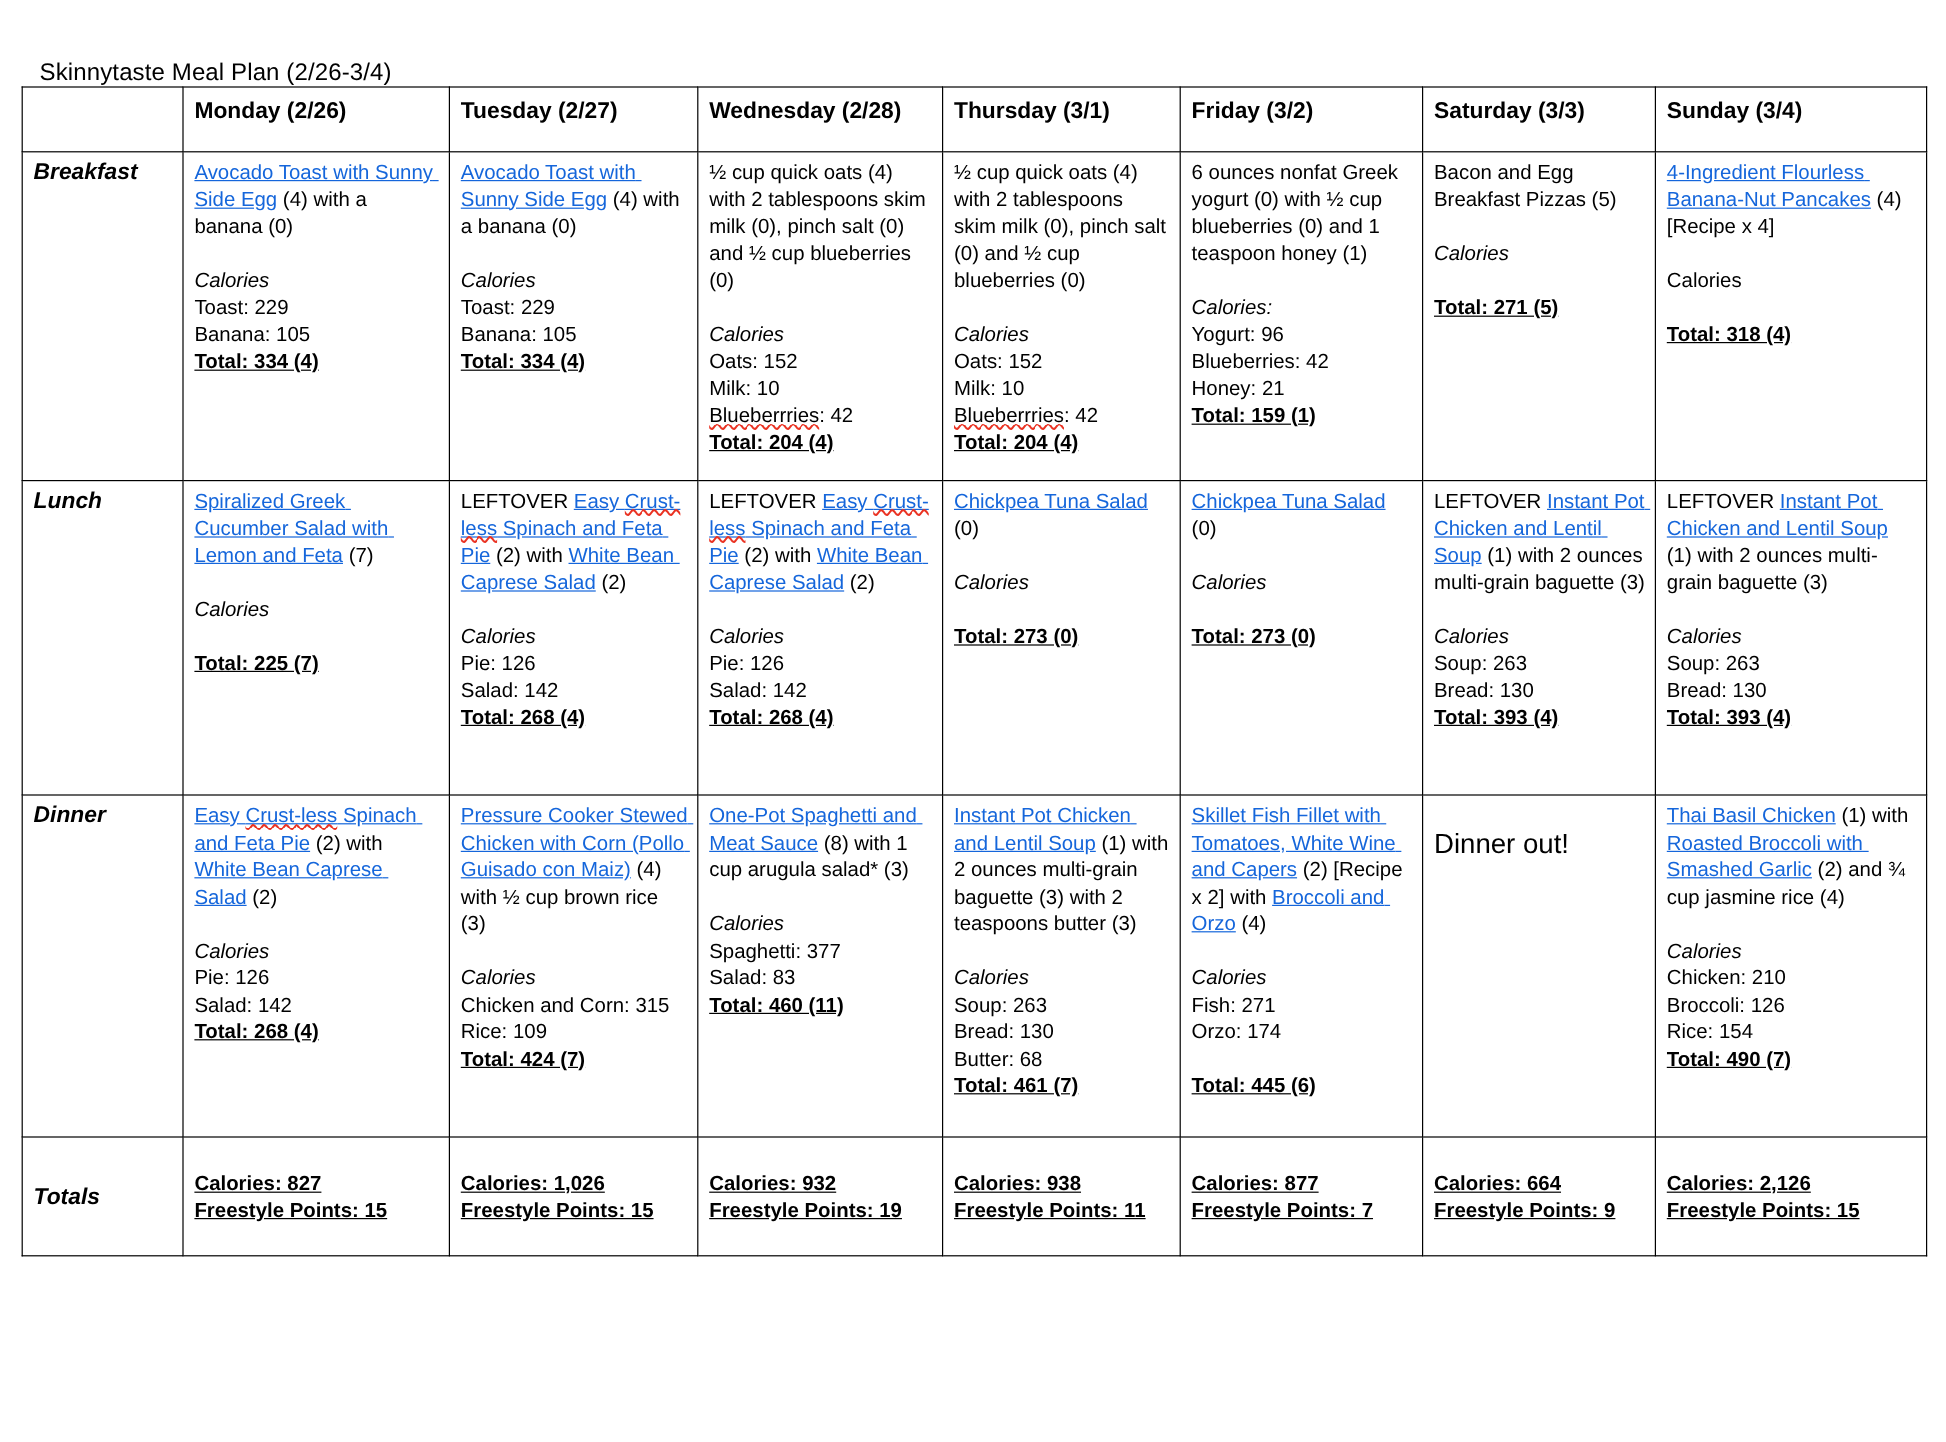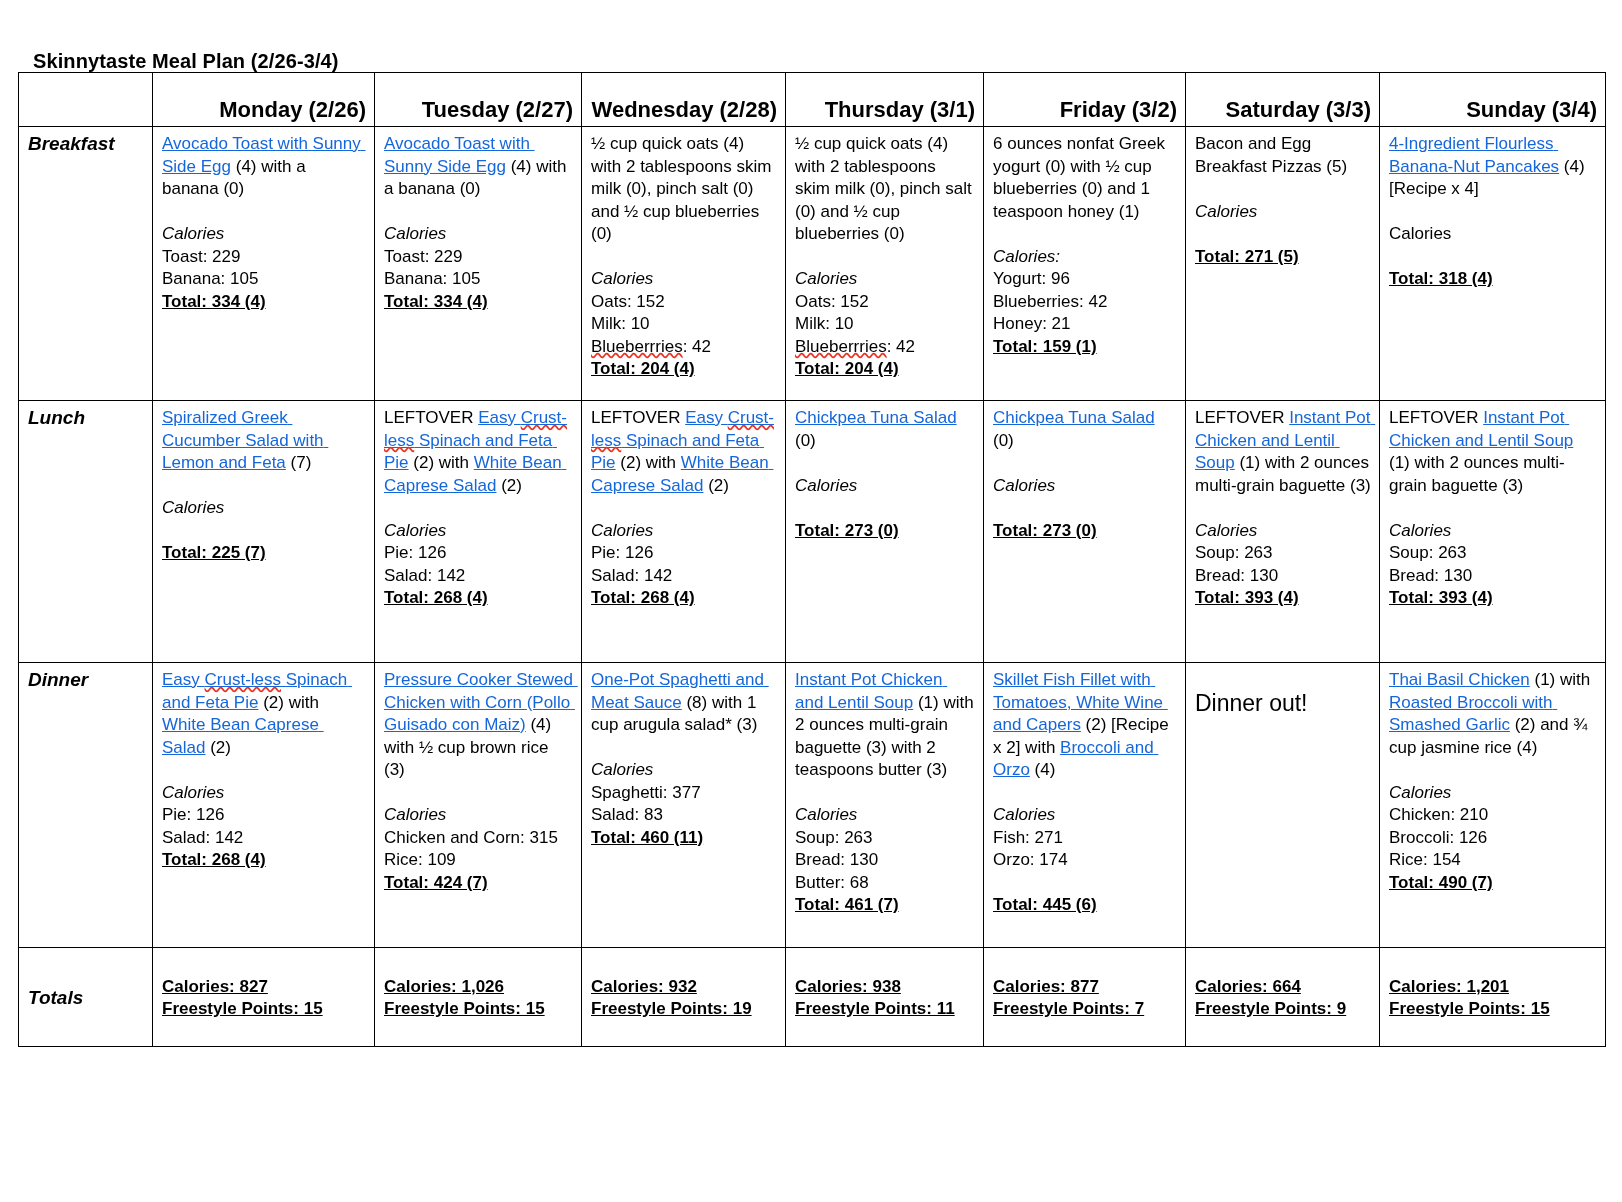--- a/index.html
+++ b/index.html
@@ -2,37 +2,37 @@
 <html style="--link: #1566db; --squiggle: #ea3323;"><head>
 <meta charset="utf-8">
 <style>
   html,body{margin:0;padding:0;background:#ffffff;}
   body{
     width:1622px;height:1202px;position:relative;overflow:hidden;
     font-family:"Liberation Sans",sans-serif;color:#000;
   }
   .page-title{
     position:absolute;left:33px;top:30px;
-    font-size:20px;font-weight:bold;letter-spacing:.1px;margin-top:20px;
+    font-size:20px;font-weight:normal;letter-spacing:.1px;margin-top:20px;
   }
   table.mealplan{
     position:absolute;left:18px;top:72px;width:1587px;
     border-collapse:collapse;table-layout:fixed;
   }
   .mealplan th,.mealplan td{
     border:1.6px solid #000;
     vertical-align:top;text-align:left;
     padding:6px 8px 4px 9px;
     font-size:17px;line-height:22.5px;
     overflow:hidden;word-wrap:break-word;
   }
   .mealplan thead tr{height:54px;}
   .mealplan thead th{
-    text-align:right;vertical-align:top;
-    font-size:22px;font-weight:bold;padding-top:26px;
+    text-align:left;vertical-align:top;
+    font-size:19px;font-weight:bold;padding-top:9px;
   }
   th.rowlabel{font-size:19px;font-weight:bold;font-style:italic;}
   tr.row-breakfast{height:274px;}
   tr.row-lunch{height:262px;padding-left:31px;}
   tr.row-dinner{height:285px;}
   tr.row-totals{height:99px;}
   tr.row-totals td,tr.row-totals th{vertical-align:middle;}
   tr.row-notes{height:114px;}
   .para{min-height:22.5px;white-space:pre-wrap;}
   .rlink{color:var(--link,#1566db);text-decoration:underline;cursor:pointer;}
@@ -268,18 +268,18 @@
         </td>
         <td>
           <div class="para"><span class="b">Calories: 877</span></div>
           <div class="para"><span class="b">Freestyle Points: 7</span></div>
         </td>
         <td>
           <div class="para"><span class="b">Calories: 664</span></div>
           <div class="para"><span class="b">Freestyle Points: 9</span></div>
         </td>
         <td>
-          <div class="para"><span class="b">Calories: 1,201</span></div>
+          <div class="para"><span class="b">Calories: 2,126</span></div>
           <div class="para"><span class="b">Freestyle Points: 15</span></div>
         </td>
       </tr>
     </tbody>
 </table>
 
 </body></html>

